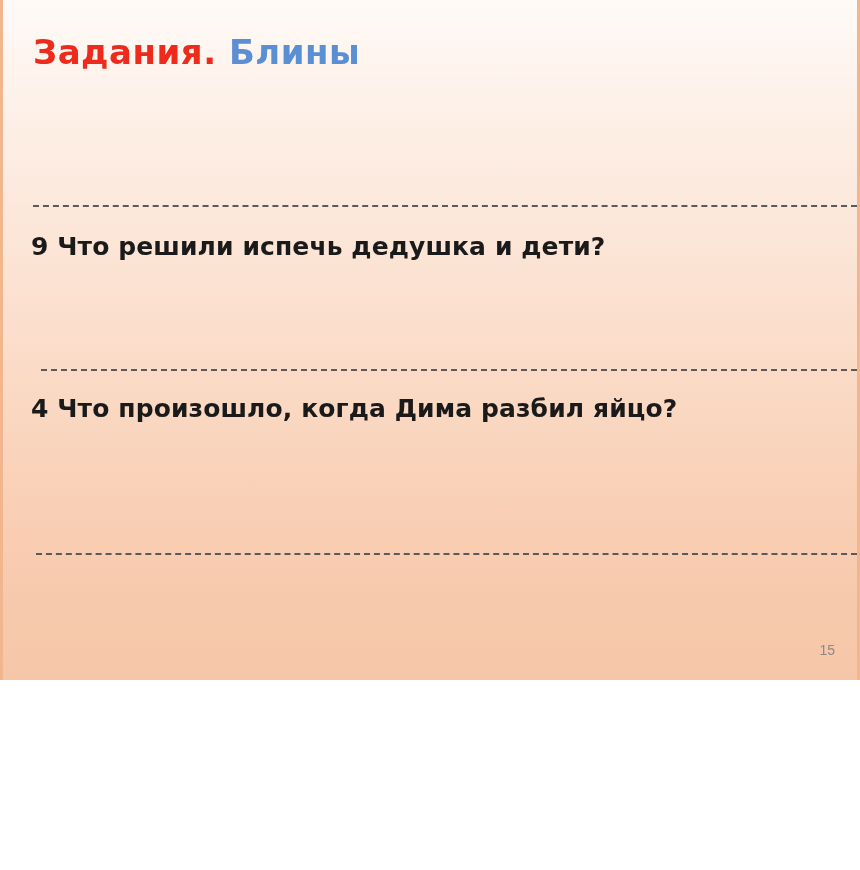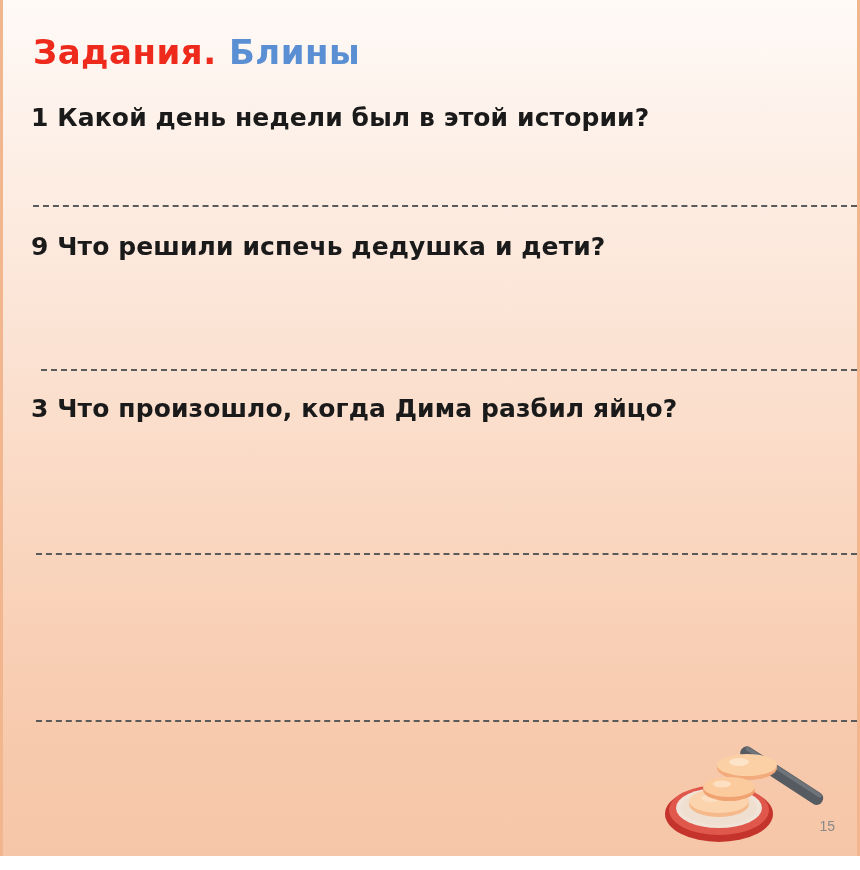--- a/index.html
+++ b/index.html
@@ -9,21 +9,21 @@
   }
   body {
     width: 860px;
     height: 870px;
     overflow: hidden;
     font-family: "DejaVu Sans", sans-serif;
   }
   .slide {
     position: relative;
     width: 860px;
-    height: 856px;
+    height: 680px;
     box-sizing: border-box;
     background: linear-gradient(180deg,
         #fffaf7 0%,
         #fdefe6 18%,
         #fbe0cf 45%,
         #f9d2b9 70%,
         #f7c9ac 88%,
         #f6c6a8 100%);
     border-left: 3px solid #f2b68e;
     border-right: 3px solid #f2b68e;
@@ -84,27 +84,26 @@
 </head>
 <body>
 
 <div class="slide">
 
   <div class="title">
     <span class="t-red">Задания.</span>
     <span class="t-blue">Блины</span>
   </div>
 
-  <div class="q q1">1 Какой день недели был в этой истории?</div>
   <div class="rule r1"></div>
 
   <div class="q q2">9 Что решили испечь дедушка и дети?</div>
   <div class="rule r2"></div>
 
-  <div class="q q3">3 Что произошло, когда Дима разбил яйцо?</div>
+  <div class="q q3">4 Что произошло, когда Дима разбил яйцо?</div>
   <div class="rule r3"></div>
 
   <div class="rule r4"></div>
 
   <div class="pan">
     <svg viewBox="0 0 190 118" width="190" height="118" xmlns="http://www.w3.org/2000/svg">
 
       <g>
         <rect x="82" y="12" width="96" height="13" rx="6" transform="rotate(33 82 12)" fill="#555b60"></rect>
         <rect x="84" y="14" width="90" height="4" rx="2" transform="rotate(33 84 14)" fill="#6e7479"></rect>

